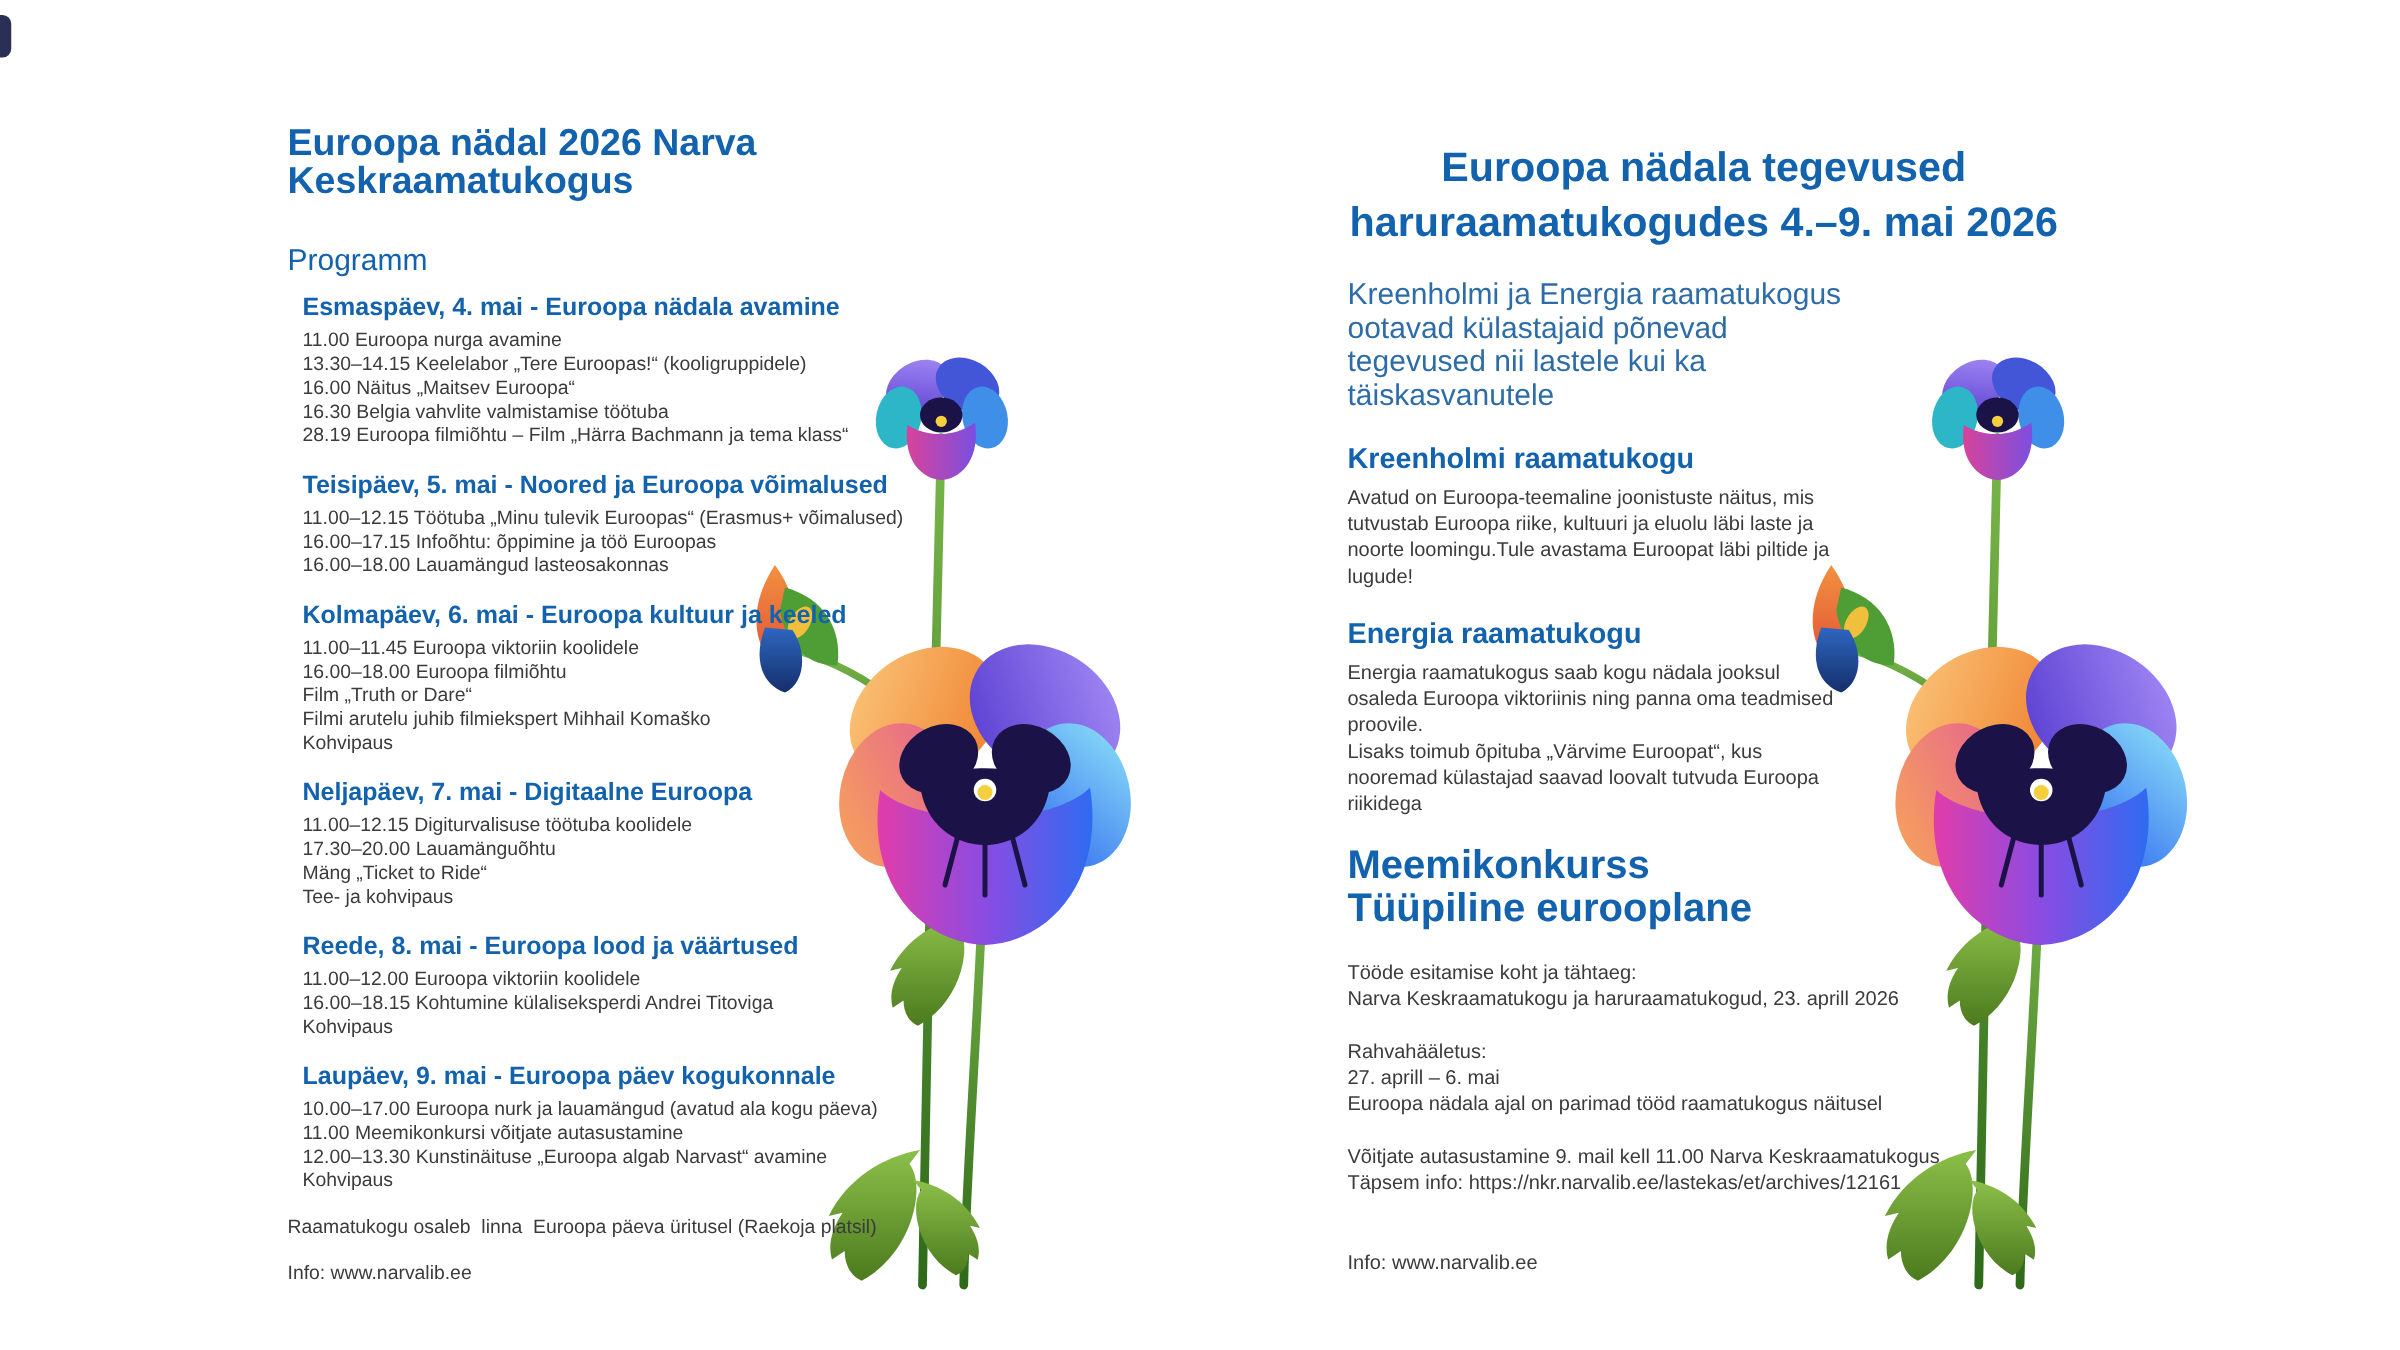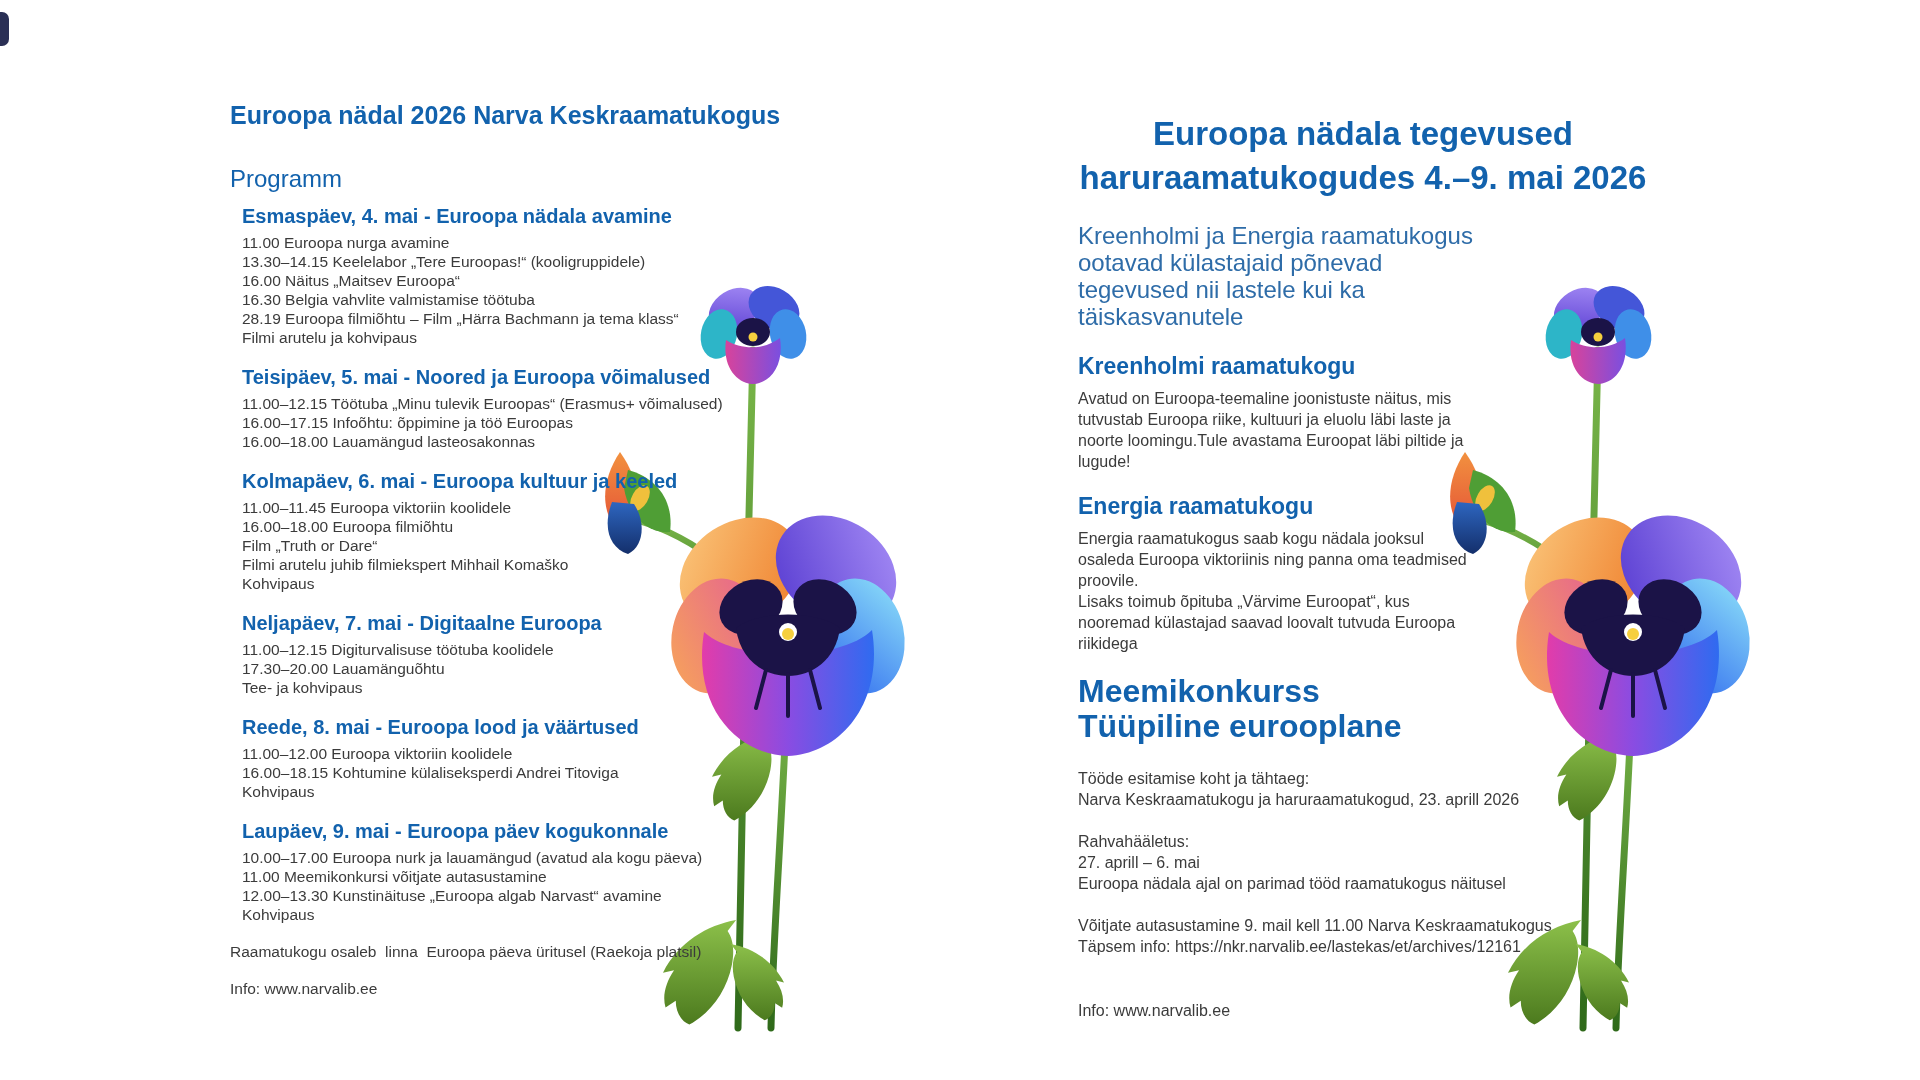--- a/index.html
+++ b/index.html
@@ -9,21 +9,21 @@
     font-family:"Liberation Sans", sans-serif;
     color:#3b3b3b;
   }
   .flowers{position:absolute;left:0;top:0;z-index:0;pointer-events:none;}
   .corner-mark{position:absolute;left:0;top:12px;width:9px;height:34px;background:#2a2f55;border-radius:0 7px 7px 0;z-index:2;}
   .col{position:absolute;z-index:1;}
   .col-left{left:230px;top:100px;width:640px;}
   .col-right{left:1078px;top:112px;width:570px;}
 
   
-  .ltitle{font-size:25px;line-height:30px;font-weight:bold;color:#1262ad;margin:0 0 34px 0;}
+  .ltitle{font-size:30px;line-height:30px;font-weight:bold;color:#1262ad;margin:0 0 34px 0;}
   .program-heading{font-size:24px;line-height:30px;font-weight:normal;color:#1262ad;margin:0 0 10px 0;}
   .day{margin-bottom:18px;margin-left:12px;}
   .day-heading{font-size:20px;line-height:24px;font-weight:bold;color:#1262ad;margin:0 0 5px 0;}
   .pline{font-size:15.5px;line-height:19px;color:#3b3b3b;}
   .note{margin-top:16px;font-size:15.5px;line-height:19px;white-space:pre-wrap;}
   .linfo{margin-top:18px;font-size:15.5px;line-height:19px;}
 
   
   .rtitle{font-size:33px;line-height:44px;font-weight:bold;color:#1262ad;margin:0 0 22px 0;text-align:center;}
   .intro{color:#2e6ca8;font-size:24px;line-height:27px;margin:0 0 22px 0;}
@@ -130,21 +130,20 @@
   <h1 class="ltitle">Euroopa nädal 2026 Narva Keskraamatukogus</h1>
   <h2 class="program-heading">Programm</h2>
 
   <div class="day">
     <h3 class="day-heading">Esmaspäev, 4. mai - Euroopa nädala avamine</h3>
     <div class="pline">11.00 Euroopa nurga avamine</div>
     <div class="pline">13.30–14.15 Keelelabor „Tere Euroopas!“ (kooligruppidele)</div>
     <div class="pline">16.00 Näitus „Maitsev Euroopa“</div>
     <div class="pline">16.30 Belgia vahvlite valmistamise töötuba</div>
     <div class="pline">28.19 Euroopa filmiõhtu – Film „Härra Bachmann ja tema klass“</div>
-    <div class="pline">Filmi arutelu ja kohvipaus</div>
   </div>
 
   <div class="day">
     <h3 class="day-heading">Teisipäev, 5. mai - Noored ja Euroopa võimalused</h3>
     <div class="pline">11.00–12.15 Töötuba „Minu tulevik Euroopas“ (Erasmus+ võimalused)</div>
     <div class="pline">16.00–17.15 Infoõhtu: õppimine ja töö Euroopas</div>
     <div class="pline">16.00–18.00 Lauamängud lasteosakonnas</div>
   </div>
 
   <div class="day">
@@ -153,20 +152,21 @@
     <div class="pline">16.00–18.00 Euroopa filmiõhtu</div>
     <div class="pline">Film „Truth or Dare“</div>
     <div class="pline">Filmi arutelu juhib filmiekspert Mihhail Komaško</div>
     <div class="pline">Kohvipaus</div>
   </div>
 
   <div class="day">
     <h3 class="day-heading">Neljapäev, 7. mai - Digitaalne Euroopa</h3>
     <div class="pline">11.00–12.15 Digiturvalisuse töötuba koolidele</div>
     <div class="pline">17.30–20.00 Lauamänguõhtu</div>
+    <div class="pline">Mäng „Ticket to Ride“</div>
     <div class="pline">Tee- ja kohvipaus</div>
   </div>
 
   <div class="day">
     <h3 class="day-heading">Reede, 8. mai - Euroopa lood ja väärtused</h3>
     <div class="pline">11.00–12.00 Euroopa viktoriin koolidele</div>
     <div class="pline">16.00–18.15 Kohtumine külaliseksperdi Andrei Titoviga</div>
     <div class="pline">Kohvipaus</div>
   </div>
 

